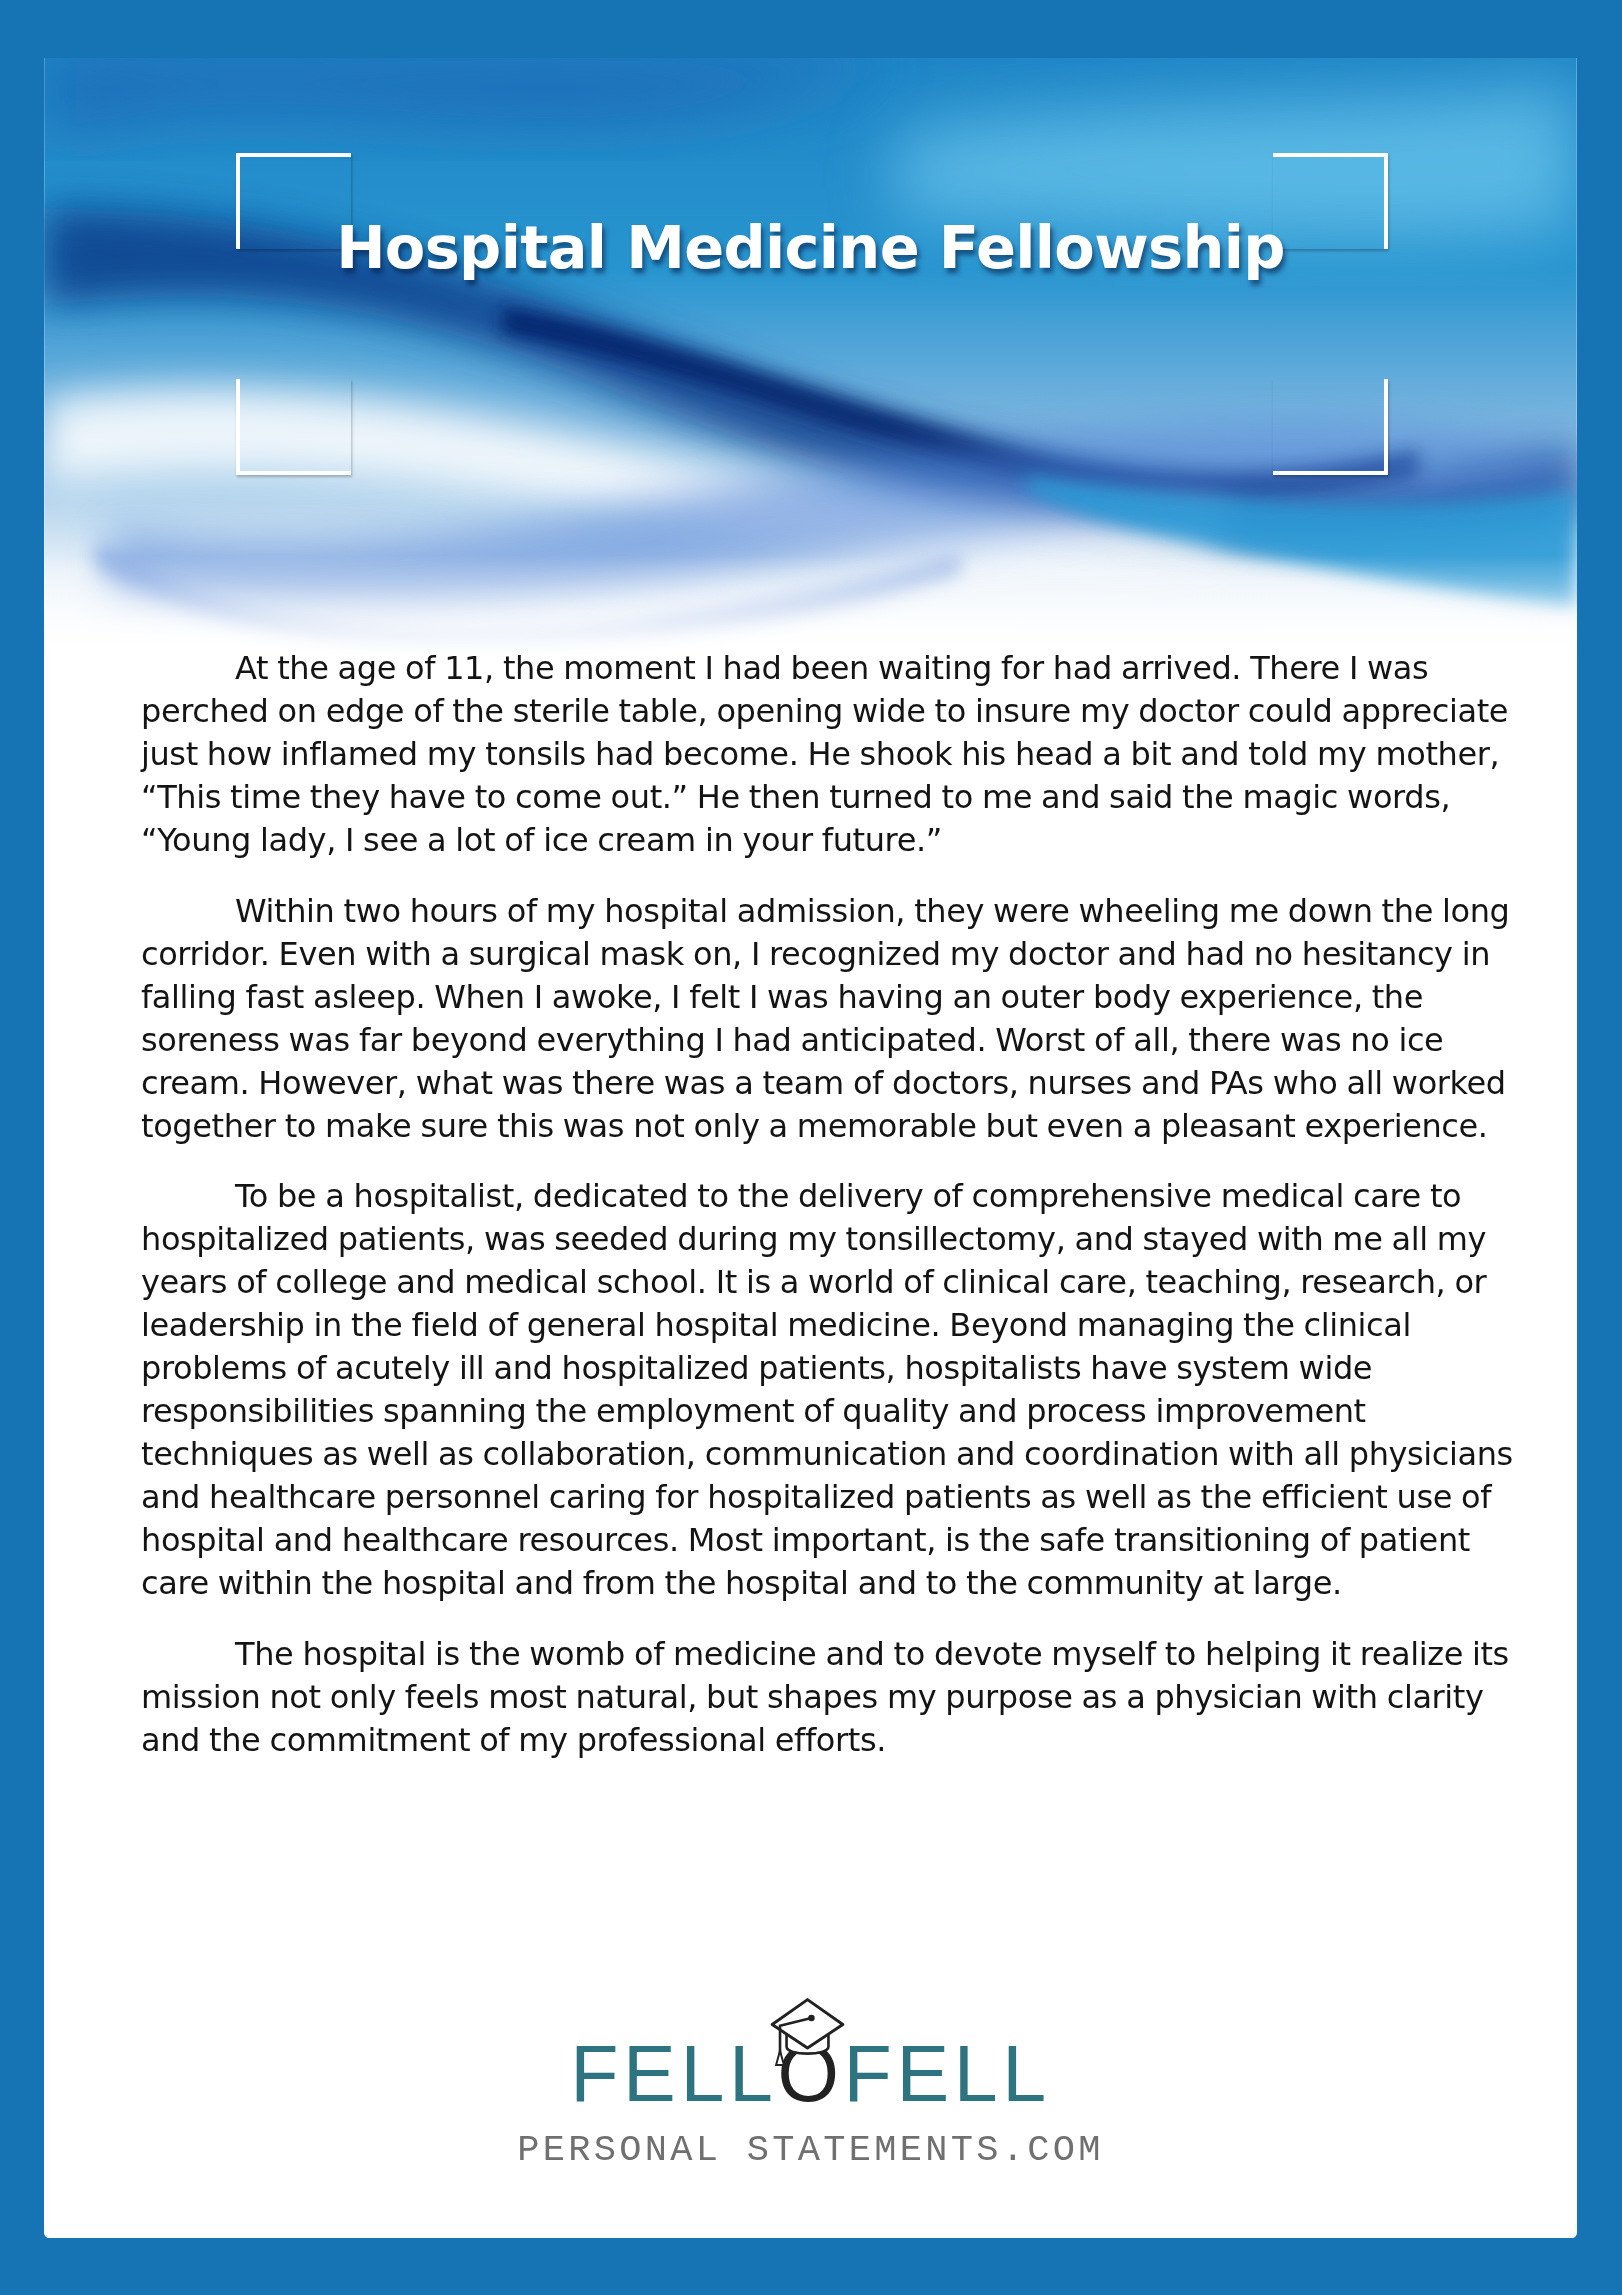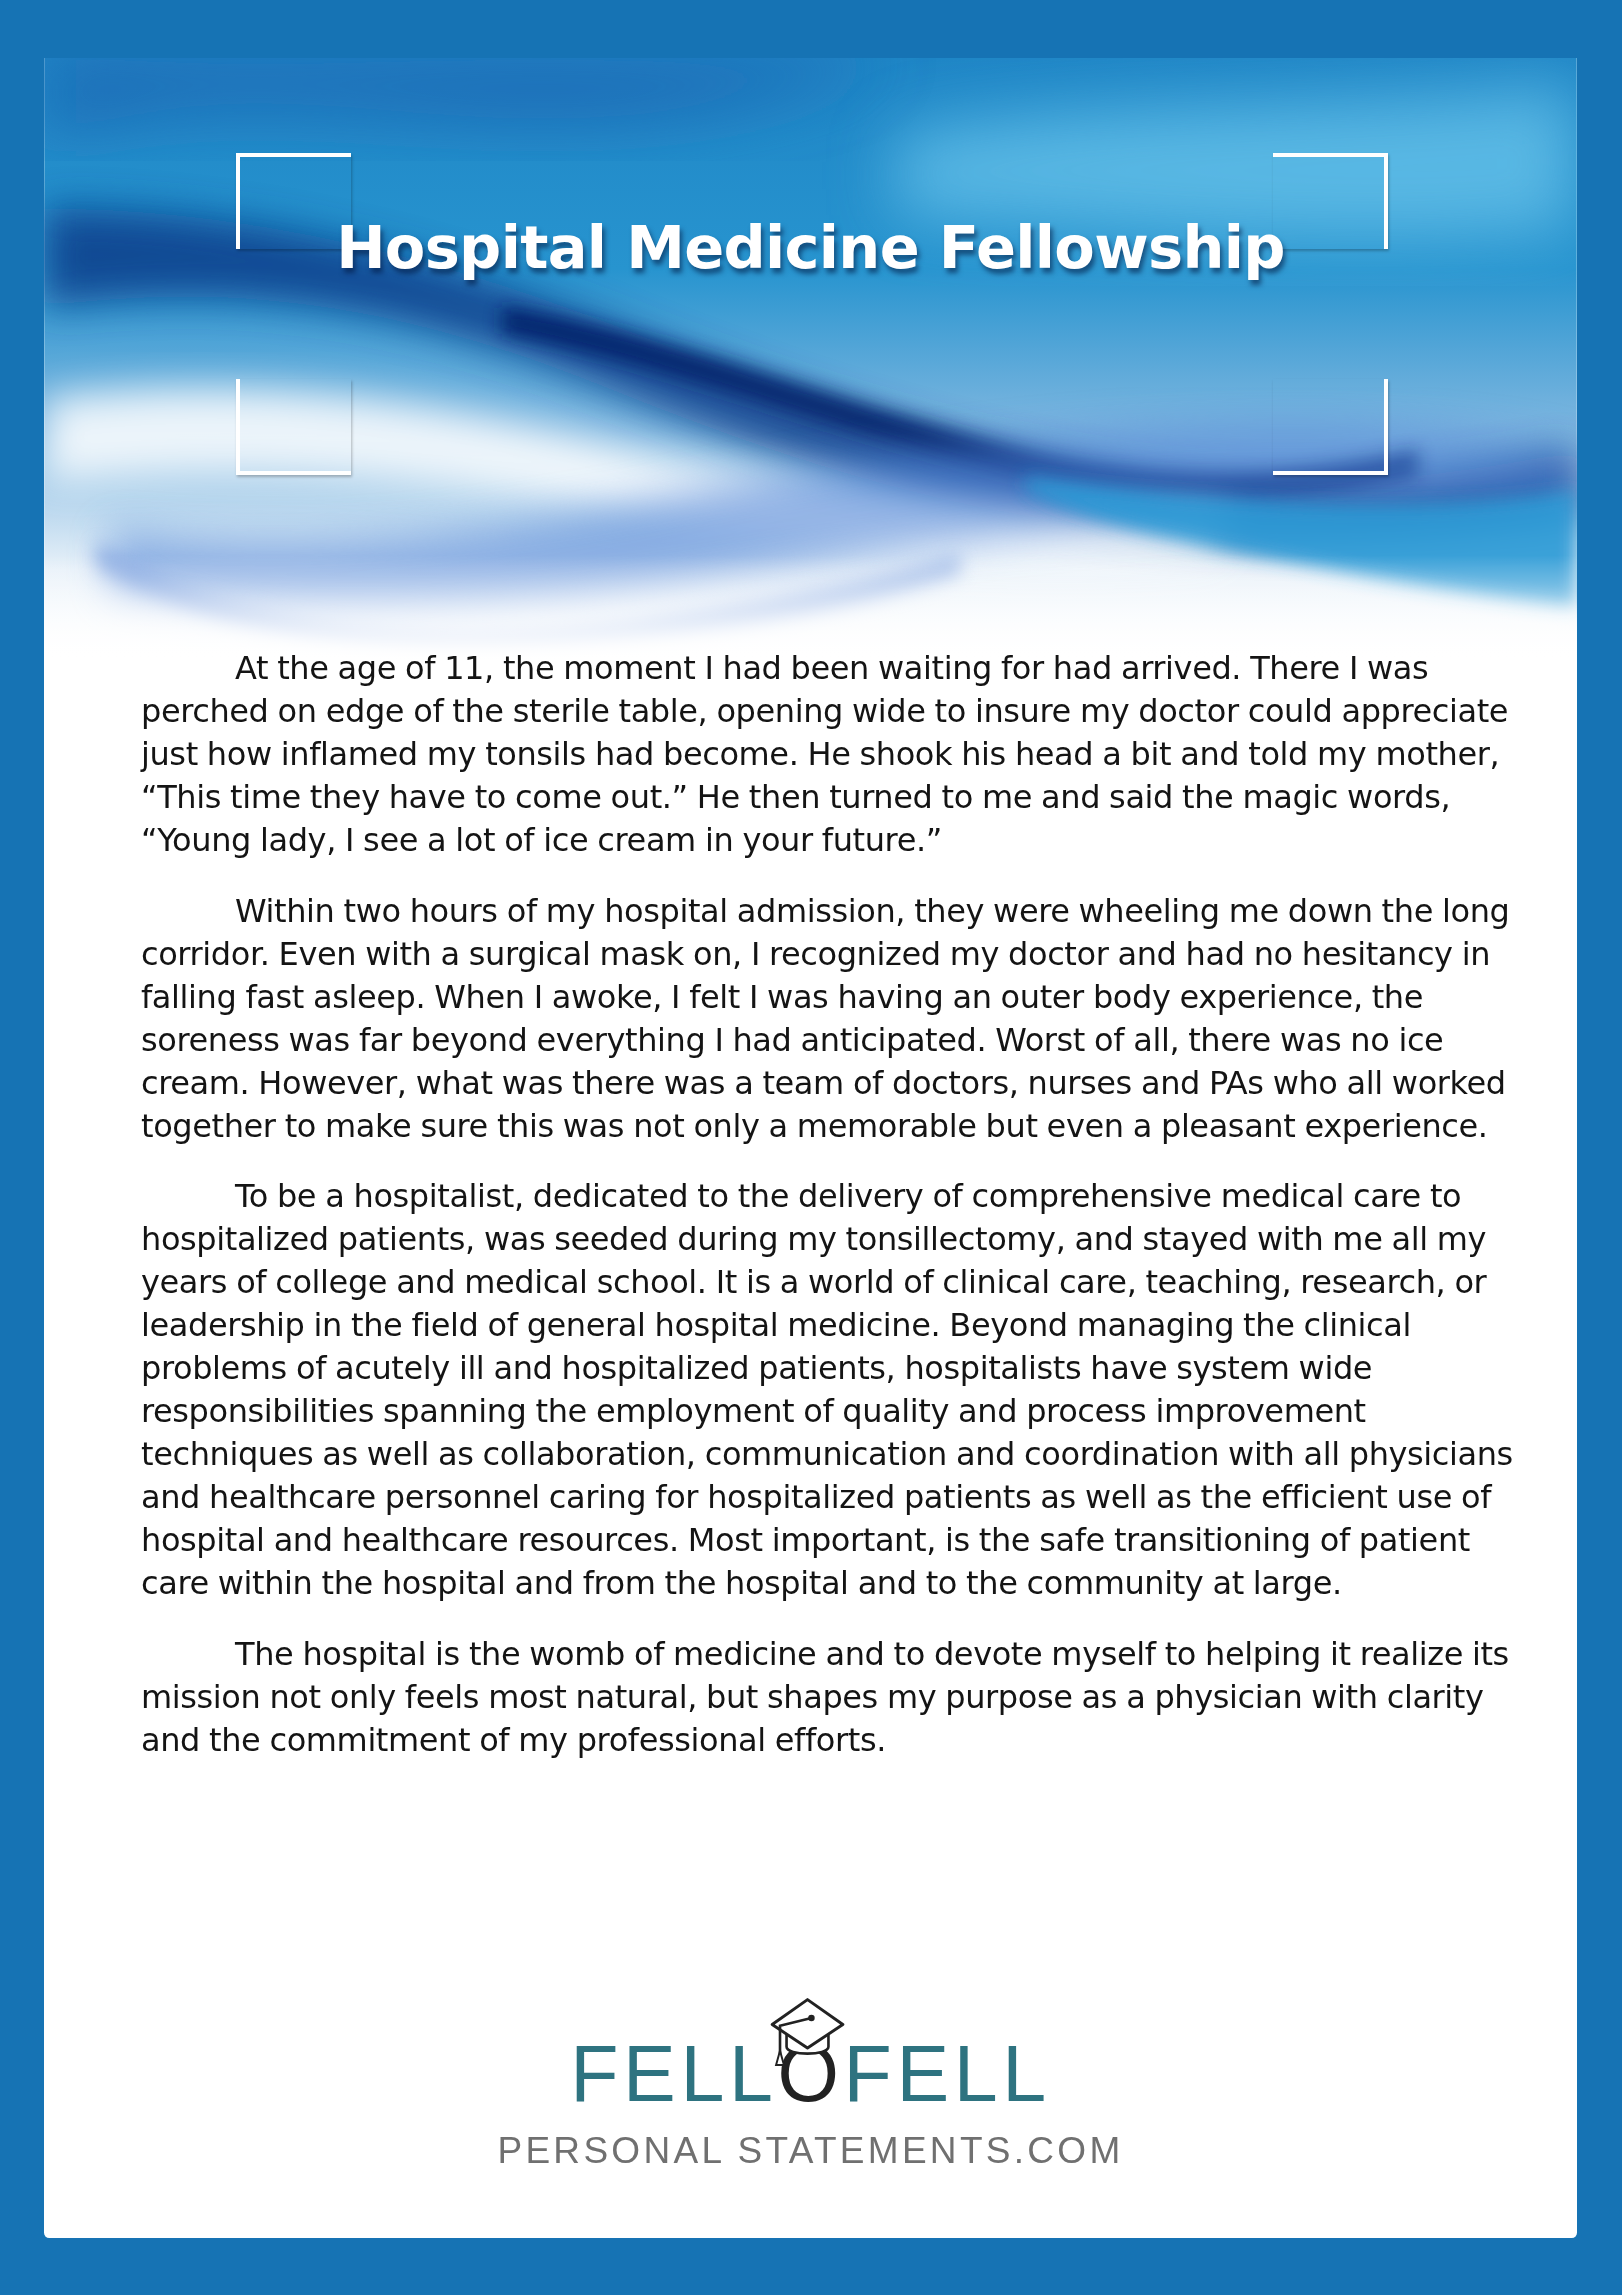--- a/index.html
+++ b/index.html
@@ -117,21 +117,21 @@
   }
   .cap-icon {
     position: absolute;
     left: -9.2px;
     top: -37px;
     width: 79px;
     height: 72px;
   }
   .logo-sub {
     margin-top: 18.3px;
-    font-family: Liberation Sans, sans-serif;
+    font-family: Liberation Mono, monospace;
     font-size: 37px;
     line-height: 39px;
     letter-spacing: 3.3px;
     color: #707070;
   }
 </style>
 </head>
 <body>
 
 <div class="page-frame">

